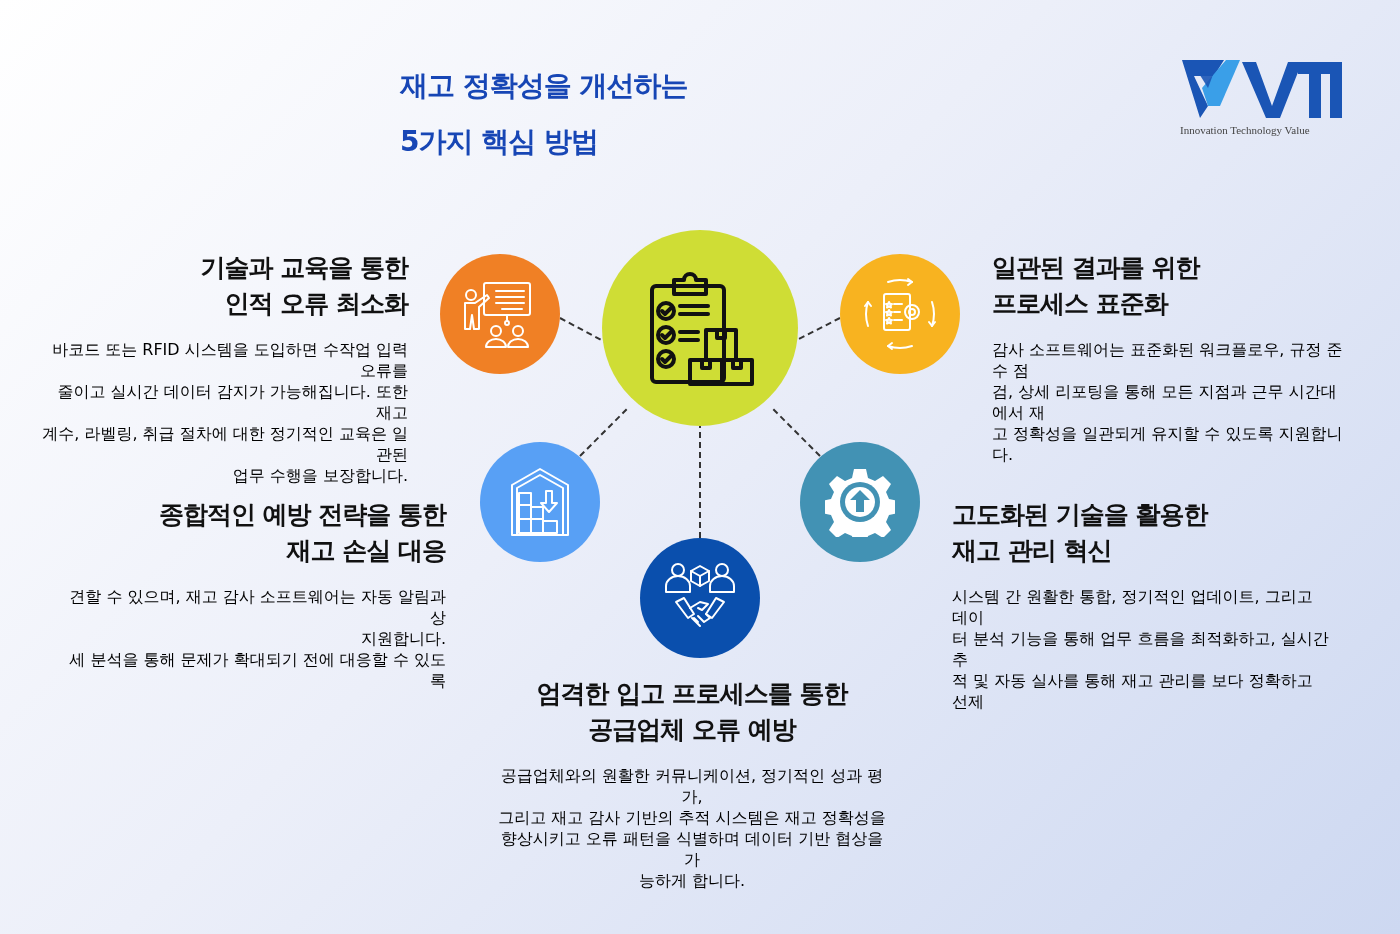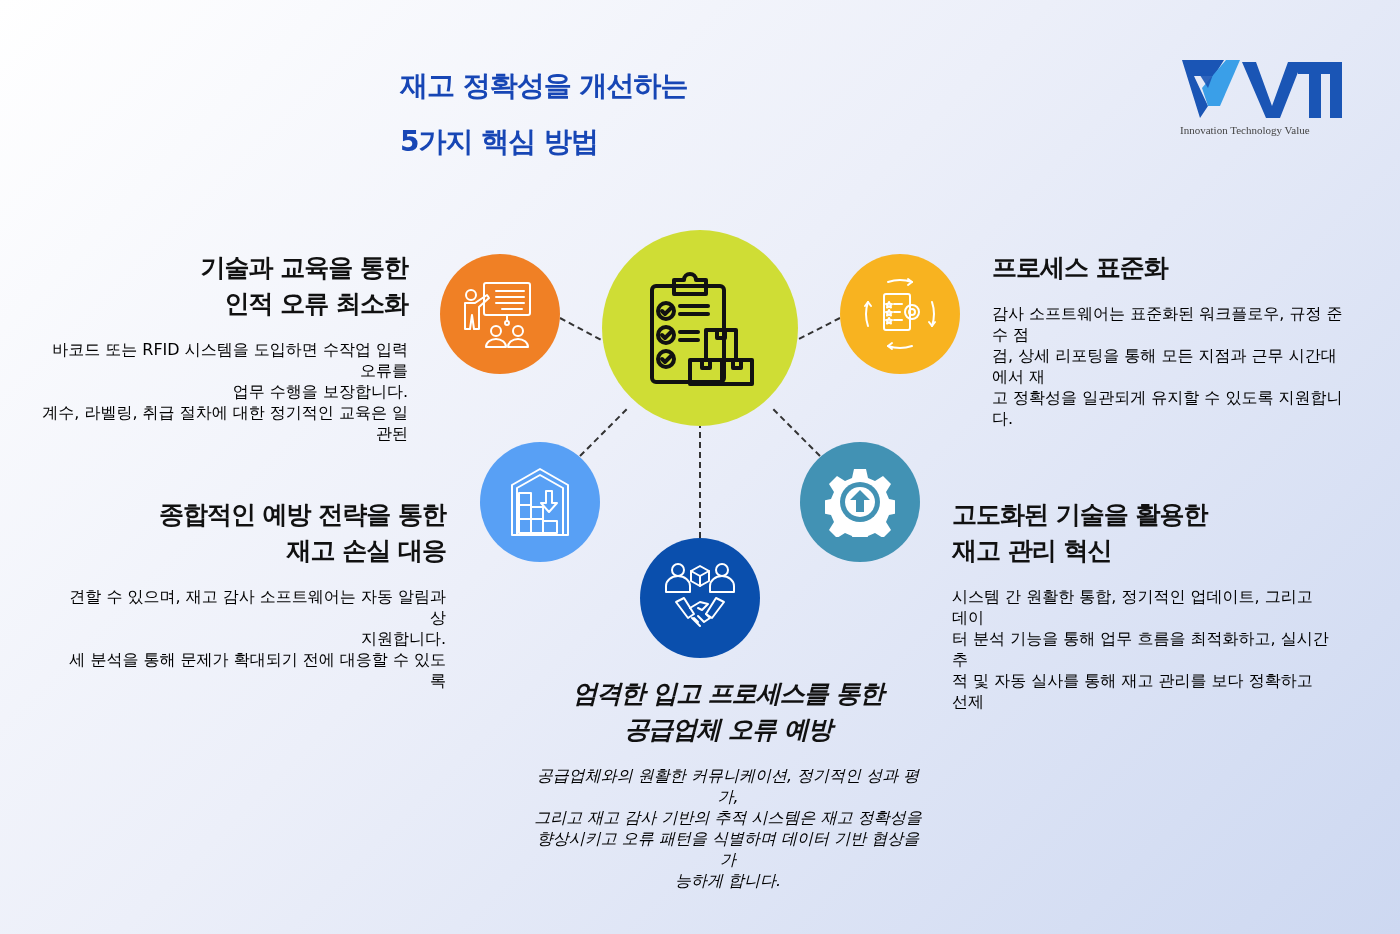--- a/index.html
+++ b/index.html
@@ -177,27 +177,29 @@
 </div>
 
 <div class="block right" style="left:40px; top:250px; width:368px;">
   <h2>
     <div>기술과 교육을 통한</div>
     <div>인적 오류 최소화</div>
   </h2>
   <p>
     </p>
     <div>바코드 또는 RFID 시스템을 도입하면 수작업 입력 오류를</div>
+    <div>줄이고 실시간 데이터 감지가 가능해집니다. 또한 재고</div>
+    <div>계수, 라벨링, 취급 절차에 대한 정기적인 교육은 일관된</div>
     <div>업무 수행을 보장합니다.</div>
-    <div>계수, 라벨링, 취급 절차에 대한 정기적인 교육은 일관된</div>
   <p></p>
 </div>
 
 <div class="block" style="left:992px; top:250px; width:360px;">
   <h2>
+    <div>일관된 결과를 위한</div>
     <div>프로세스 표준화</div>
   </h2>
   <p>
     </p>
     <div>감사 소프트웨어는 표준화된 워크플로우, 규정 준수 점</div>
     <div>검, 상세 리포팅을 통해 모든 지점과 근무 시간대에서 재</div>
     <div>고 정확성을 일관되게 유지할 수 있도록 지원합니다.</div>
   <p></p>
 </div>
 
@@ -220,21 +222,21 @@
     <div>재고 관리 혁신</div>
   </h2>
   <p>
     </p>
     <div>시스템 간 원활한 통합, 정기적인 업데이트, 그리고 데이</div>
     <div>터 분석 기능을 통해 업무 흐름을 최적화하고, 실시간 추</div>
     <div>적 및 자동 실사를 통해 재고 관리를 보다 정확하고 선제</div>
   <p></p>
 </div>
 
-<div class="block center" style="left:528px; top:676px; width:400px;font-style:italic;">
+<div class="block center" style="left:492px; top:676px; width:400px;">
   <h2>
     <div>엄격한 입고 프로세스를 통한</div>
     <div>공급업체 오류 예방</div>
   </h2>
   <p>
     </p>
     <div>공급업체와의 원활한 커뮤니케이션, 정기적인 성과 평가,</div>
     <div>그리고 재고 감사 기반의 추적 시스템은 재고 정확성을</div>
     <div>향상시키고 오류 패턴을 식별하며 데이터 기반 협상을 가</div>
     <div>능하게 합니다.</div>

